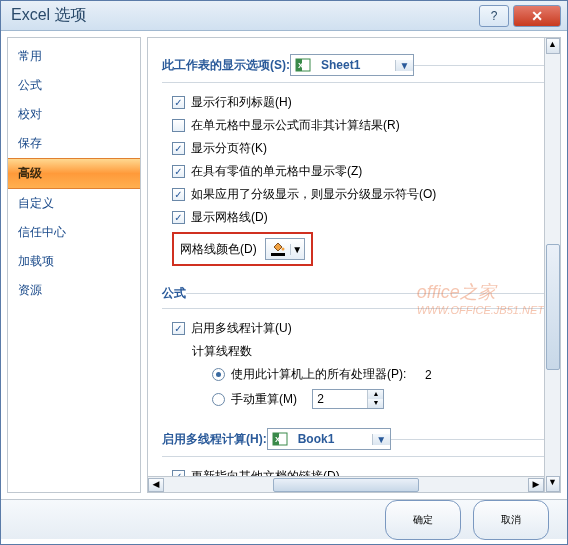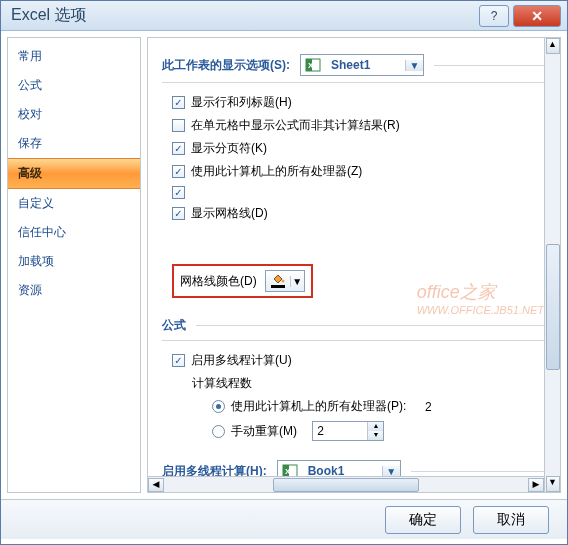--- a/index.html
+++ b/index.html
@@ -10,51 +10,51 @@
 .win-btns { display: flex; }
 .win-btn { width: 32px; height: 22px; border: 1px solid #7a98c0; margin-right: 4px; display: flex; align-items: center; justify-content: center; background: linear-gradient(#f0f6fc,#d8e6f4); border-radius: 3px; font-size: 12px; color: #2a4a6a; }
 .win-btn.help { width: 30px; }
 .win-btn.close { width: 48px; background: linear-gradient(#e47a6a,#c83a1f); color: #fff; font-size: 14px; font-weight: bold; margin-right: 6px; }
 .content { display: flex; height: 468px; padding: 6px; gap: 6px; }
 .sidebar { width: 134px; border: 1px solid #c0c8d0; background: #fff; padding-top: 4px; }
 .sidebar-item { padding: 6px 10px; color: #1a4a8a; cursor: pointer; }
 .sidebar-item.active { background: linear-gradient(#ffd890,#ff9a3a,#ffb050); color: #3a2a10; border-top: 1px solid #e08030; border-bottom: 1px solid #e08030; font-weight: bold; }
 .main { flex: 1; border: 1px solid #c0c8d0; background: #fff; position: relative; overflow: hidden; }
 .main-inner { padding: 10px 14px 10px 14px; height: 100%; overflow: hidden; position: relative; }
-.section-head { color: #2a5a9a; font-weight: bold; padding: 6px 0; border-bottom: 1px solid #d0d8e0; margin-bottom: 8px; display: flex; align-items: center; gap: 10px; }
+.section-head { color: #2a5a9a; font-weight: bold; padding: 6px 0; border-bottom: 1px solid #d0d8e0; margin-bottom: 8px; display: flex; align-items: center; }
 .section-head .label { white-space: nowrap; }
 .section-head .line { flex: 1; border-top: 1px solid #d0d8e0; }
 .combo { display: inline-flex; align-items: center; border: 1px solid #8aa0b8; height: 22px; background: #fff; }
 .combo .ico { width: 16px; height: 16px; margin: 0 4px; display: inline-flex; align-items: center; justify-content: center; }
 .combo .val { padding: 0 6px; min-width: 80px; }
 .combo .arrow { width: 18px; text-align: center; border-left: 1px solid #bcc8d4; background: linear-gradient(#f4f8fc,#dce6f0); font-size: 10px; }
 .opt-row { display: flex; align-items: center; padding: 3px 0 3px 10px; gap: 6px; }
 .chk { width: 13px; height: 13px; border: 1px solid #6a88a8; background: linear-gradient(#fff,#e8f0f8); display: inline-flex; align-items: center; justify-content: center; font-size: 10px; color: #2a5a9a; }
-.highlight { border: 2px solid #d03020; padding: 4px 6px; display: inline-flex; align-items: center; gap: 8px; margin-top: 36px; }
+.highlight { border: 2px solid #d03020; padding: 4px 6px; display: inline-flex; align-items: center; gap: 8px; }
 .color-btn { display: inline-flex; align-items: center; border: 1px solid #8aa0b8; height: 22px; background: linear-gradient(#fff,#e6eef6); }
 .color-btn .bucket { width: 24px; display: flex; flex-direction: column; align-items: center; justify-content: center; }
 .color-btn .bucket .bar { width: 14px; height: 3px; background: #000; margin-top: 1px; }
 .color-btn .arrow { width: 14px; text-align: center; border-left: 1px solid #bcc8d4; font-size: 10px; }
 .sub-indent { padding-left: 30px; }
 .radio { width: 13px; height: 13px; border: 1px solid #6a88a8; border-radius: 50%; display: inline-flex; align-items: center; justify-content: center; }
 .radio .dot { width: 5px; height: 5px; background: #3a6aa0; border-radius: 50%; }
 .spinner { display: inline-flex; border: 1px solid #8aa0b8; height: 20px; }
 .spinner input { width: 54px; border: none; padding: 0 4px; font-size: 12px; }
 .spinner .spins { width: 16px; display: flex; flex-direction: column; border-left: 1px solid #bcc8d4; }
 .spinner .sp { flex: 1; font-size: 7px; text-align: center; background: linear-gradient(#f4f8fc,#dce6f0); }
 .hscroll { position: absolute; left: 0; right: 16px; bottom: 0; height: 16px; background: #eef2f6; border-top: 1px solid #c0c8d0; display: flex; align-items: center; }
 .hscroll .btn { width: 16px; height: 14px; background: linear-gradient(#fafcfe,#dae4ee); border: 1px solid #aab8c8; font-size: 9px; text-align: center; }
 .hscroll .track { flex: 1; position: relative; height: 14px; }
 .hscroll .thumb { position: absolute; left: 30%; width: 40%; height: 14px; background: linear-gradient(#eaf0f8,#c8d8e8); border: 1px solid #9ab0c8; border-radius: 2px; }
 .vscroll { position: absolute; right: 0; top: 0; bottom: 0; width: 16px; background: #eef2f6; border-left: 1px solid #c0c8d0; display: flex; flex-direction: column; align-items: center; }
 .vscroll .btn { width: 14px; height: 16px; background: linear-gradient(#fafcfe,#dae4ee); border: 1px solid #aab8c8; font-size: 9px; text-align: center; }
 .vscroll .track { flex: 1; width: 14px; position: relative; }
 .vscroll .thumb { position: absolute; top: 45%; height: 30%; width: 14px; background: linear-gradient(#eaf0f8,#c8d8e8); border: 1px solid #9ab0c8; border-radius: 2px; }
 .footer { height: 40px; border-top: 1px solid #c0c8d0; display: flex; justify-content: flex-end; align-items: center; gap: 12px; padding-right: 18px; background: linear-gradient(#f6f9fc,#e6edf4); }
-.dlg-btn { min-width: 76px; height: 28px; border: 1px solid #7a98c0; background: linear-gradient(#fdfdfe,#e4ecf4); border-radius: 3px; font-size: 14px; display: flex; align-items: center; justify-content: center; }
+.dlg-btn { min-width: 76px; height: 40px; border: 1px solid #7a98c0; background: linear-gradient(#fdfdfe,#e4ecf4); border-radius: 12px; font-size: 10px; display: flex; align-items: center; justify-content: center; }
 .watermark { position: absolute; right: 16px; top: 242px; color: rgba(225,90,30,0.35); font-size: 18px; font-style: italic; pointer-events: none; }
 .watermark small { display: block; font-size: 11px; text-align: right; }
 .excel-ico svg, .book-ico svg { width: 16px; height: 16px; }
 </style>
 </head>
 <body>
 
 <div class="window">
   <div class="titlebar">
     <span class="titlebar-text">Excel 选项</span>
@@ -103,24 +103,25 @@
         <div class="opt-row">
             <span class="chk"></span>
             <span>在单元格中显示公式而非其计算结果(R)</span>
           </div>
         <div class="opt-row">
             <span class="chk">✓</span>
             <span>显示分页符(K)</span>
           </div>
         <div class="opt-row">
             <span class="chk">✓</span>
-            <span>使用此计算机上的所有处理器(Z)</span>
-          </div>
-        <div class="opt-row">
-            <span class="chk">✓</span>
+            <span>在具有零值的单元格中显示零(Z)</span>
+          </div>
+        <div class="opt-row">
+            <span class="chk">✓</span>
+            <span>如果应用了分级显示，则显示分级显示符号(O)</span>
           </div>
         <div class="opt-row">
             <span class="chk">✓</span>
             <span>显示网格线(D)</span>
           </div>
 
         <div class="opt-row">
           <span class="highlight">
             <span>网格线颜色(D)</span>
             <span class="color-btn">

